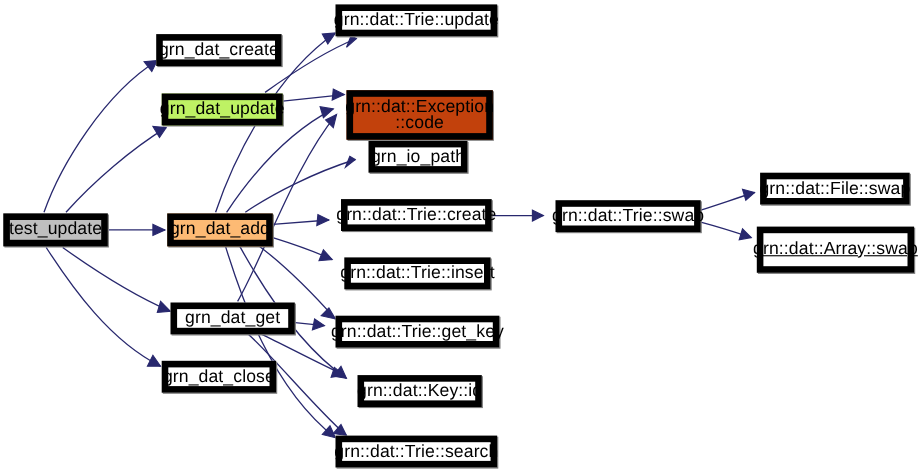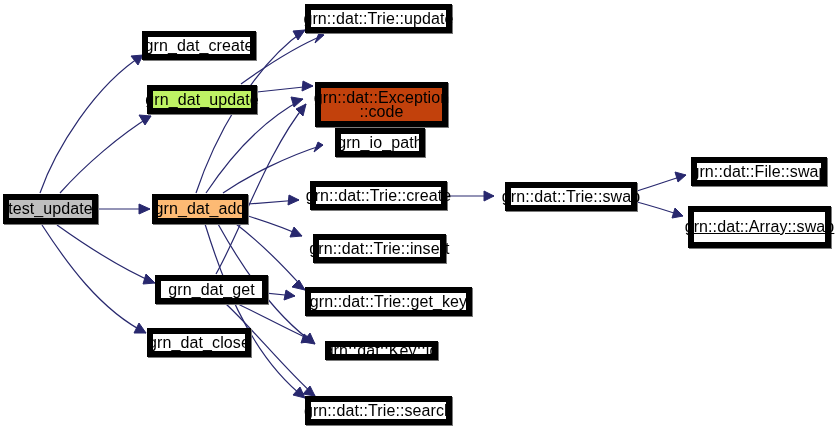--- a/index.html
+++ b/index.html
@@ -107,21 +107,21 @@
       <div class="graph-node" style="left: 147px; top: 85px; width: 110px; height: 29px; border-color: rgb(0, 0, 0); color: rgb(0, 0, 0); background: #bef264; box-shadow: rgb(122, 122, 122) 1px 1px 0px 0px;"><span class="node-label">grn_dat_update</span></div>
       <div class="graph-node" style="left: 152px; top: 194px; width: 96px; height: 30px; border-color: rgb(0, 0, 0); color: rgb(0, 0, 0); background: #fdba74; box-shadow: rgb(122, 122, 122) 1px 1px 0px 0px;"><span class="node-label">grn_dat_add</span></div>
       <div class="graph-node" style="left: 155px; top: 275px; width: 113px; height: 29px; border-color: rgb(0, 0, 0); color: rgb(0, 0, 0); background: rgb(255, 255, 255); box-shadow: rgb(122, 122, 122) 1px 1px 0px 0px;"><span class="node-label">grn_dat_get</span></div>
       <div class="graph-node" style="left: 147px; top: 328px; width: 104px; height: 29px; border-color: rgb(0, 0, 0); color: rgb(0, 0, 0); background: rgb(255, 255, 255); box-shadow: rgb(122, 122, 122) 1px 1px 0px 0px;"><span class="node-label">grn_dat_close</span></div>
       <div class="graph-node" style="left: 305px; top: 4px; width: 147px; height: 29px; border-color: rgb(0, 0, 0); color: rgb(0, 0, 0); background: rgb(255, 255, 255); box-shadow: rgb(122, 122, 122) 1px 1px 0px 0px;"><span class="node-label">grn::dat::Trie::update</span></div>
       <div class="graph-node" style="left: 315px; top: 60px; width: 133px; height: 45px; border-color: rgb(0, 0, 0); color: rgb(0, 0, 0); background: #c2410c; box-shadow: rgb(122, 122, 122) 1px 1px 0px 0px; margin-top: 22px;"><span class="node-label">grn::dat::Exception
 ::code</span></div>
       <div class="graph-node" style="left: 335px; top: 128px; width: 90px; height: 29px; border-color: rgb(0, 0, 0); color: rgb(0, 0, 0); background: rgb(255, 255, 255); box-shadow: rgb(122, 122, 122) 1px 1px 0px 0px;"><span class="node-label">grn_io_path</span></div>
       <div class="graph-node" style="left: 310px; top: 181px; width: 137px; height: 29px; border-color: rgb(0, 0, 0); color: rgb(0, 0, 0); background: rgb(255, 255, 255); box-shadow: rgb(122, 122, 122) 1px 1px 0px 0px;"><span class="node-label">grn::dat::Trie::create</span></div>
       <div class="graph-node" style="left: 313px; top: 234px; width: 133px; height: 29px; border-color: rgb(0, 0, 0); color: rgb(0, 0, 0); background: rgb(255, 255, 255); box-shadow: rgb(122, 122, 122) 1px 1px 0px 0px;"><span class="node-label">grn::dat::Trie::insert</span></div>
-      <div class="graph-node" style="left: 305px; top: 287px; width: 167px; height: 29px; border-color: rgb(0, 0, 0); color: rgb(0, 0, 0); background: rgb(255, 255, 255); box-shadow: rgb(122, 122, 122) 1px 1px 0px 0px;"><span class="node-label">grn::dat::Trie::get_key</span></div>
-      <div class="graph-node" style="left: 325px; top: 341px; width: 113px; height: 19px; border-color: rgb(0, 0, 0); color: rgb(0, 0, 0); background: rgb(255, 255, 255); box-shadow: rgb(122, 122, 122) 1px 1px 0px 0px;"><span class="node-label">grn::dat::Key::id</span></div>
+      <div class="graph-node" style="left: 305px; top: 287px; width: 149px; height: 29px; border-color: rgb(0, 0, 0); color: rgb(0, 0, 0); background: rgb(255, 255, 255); box-shadow: rgb(122, 122, 122) 1px 1px 0px 0px;"><span class="node-label">grn::dat::Trie::get_key</span></div>
+      <div class="graph-node" style="left: 325px; top: 341px; width: 113px; height: 29px; border-color: rgb(0, 0, 0); color: rgb(0, 0, 0); background: rgb(255, 255, 255); box-shadow: rgb(122, 122, 122) 1px 1px 0px 0px;"><span class="node-label">grn::dat::Key::id</span></div>
       <div class="graph-node" style="left: 305px; top: 396px; width: 147px; height: 29px; border-color: rgb(0, 0, 0); color: rgb(0, 0, 0); background: rgb(255, 255, 255); box-shadow: rgb(122, 122, 122) 1px 1px 0px 0px;"><span class="node-label">grn::dat::Trie::search</span></div>
       <div class="graph-node" style="left: 505px; top: 182px; width: 132px; height: 29px; border-color: rgb(0, 0, 0); color: rgb(0, 0, 0); background: rgb(255, 255, 255); box-shadow: rgb(122, 122, 122) 1px 1px 0px 0px;"><span class="node-label">grn::dat::Trie::swap</span></div>
       <div class="graph-node" style="left: 691px; top: 157px; width: 136px; height: 29px; border-color: rgb(0, 0, 0); color: rgb(0, 0, 0); background: rgb(255, 255, 255); box-shadow: rgb(122, 122, 122) 1px 1px 0px 0px;"><span class="node-label">grn::dat::File::swap</span></div>
       <div class="graph-node" style="left: 688px; top: 206px; width: 143px; height: 42px; border-color: rgb(0, 0, 0); color: rgb(0, 0, 0); background: rgb(255, 255, 255); box-shadow: rgb(122, 122, 122) 1px 1px 0px 0px; text-decoration: underline;"><span class="node-label">grn::dat::Array::swap</span></div>
     </div>
 
 </div>
 
 </body></html>

